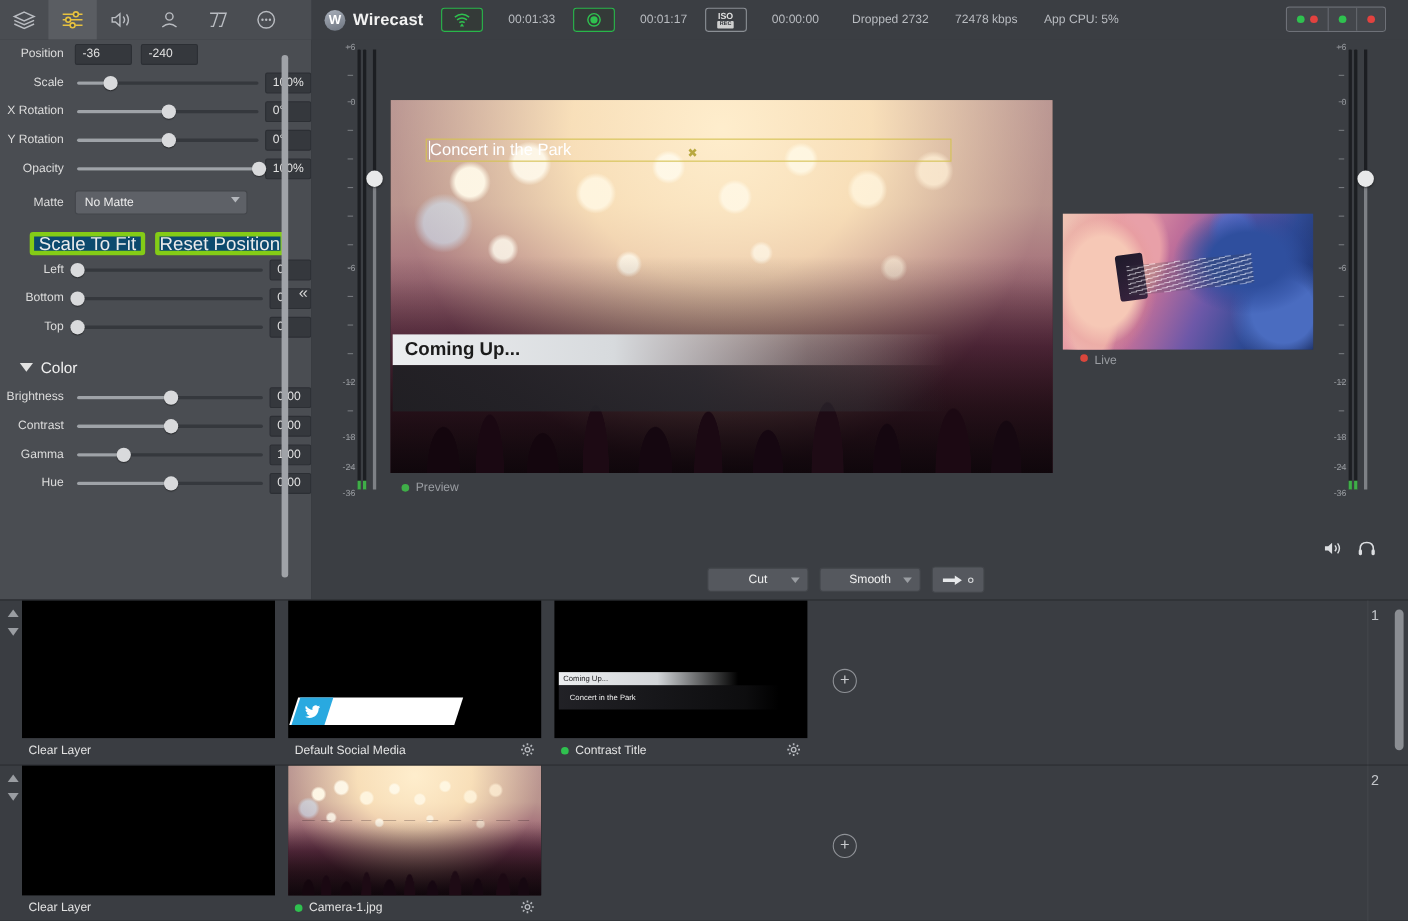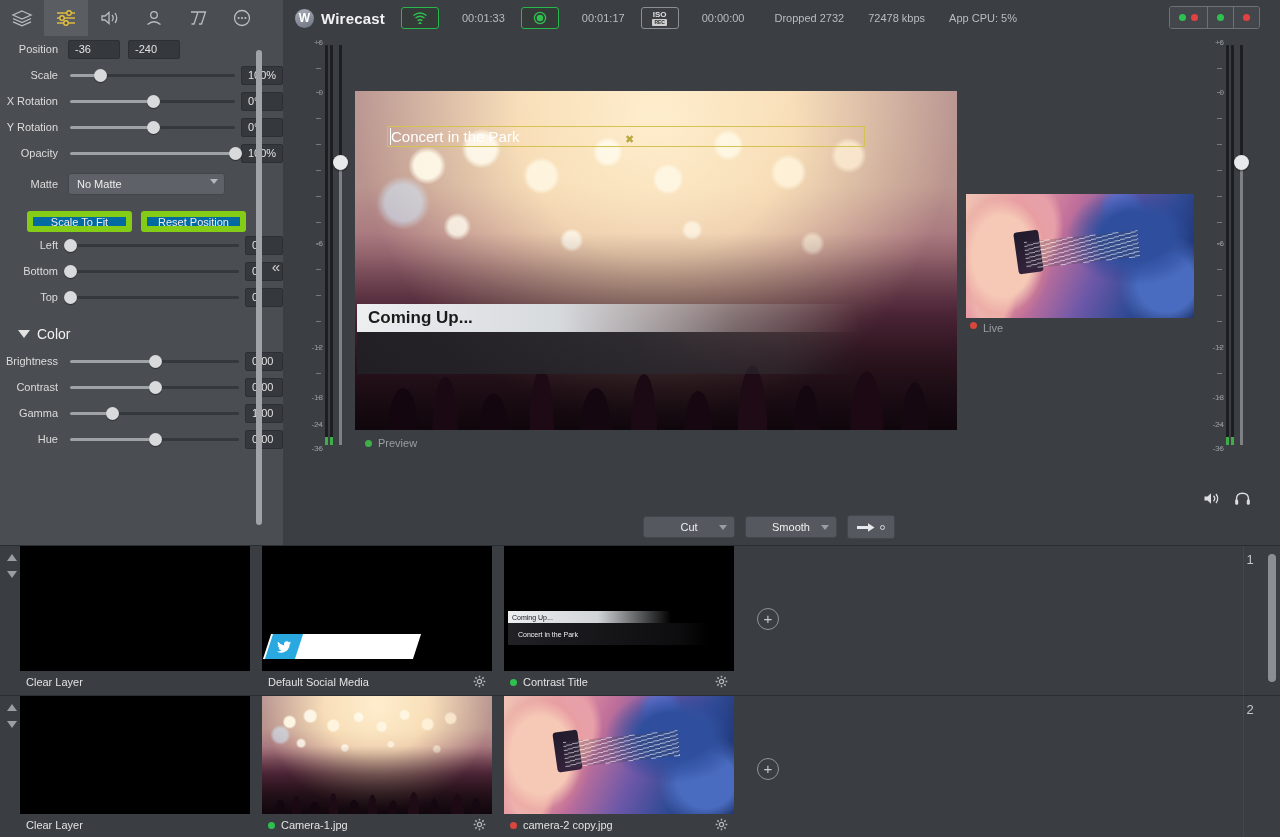--- a/index.html
+++ b/index.html
@@ -100,22 +100,22 @@
     height: 22px; font-size: 11px; color: #ececec; display: flex; align-items: center;
     padding-left: 8px; width: 157px; cursor: pointer;
   }
   .dd-arrow {
     position: absolute; right: 6px; top: 5px; width: 0; height: 0;
     border-left: 4px solid transparent; border-right: 4px solid transparent;
     border-top: 5px solid #b4b7bc;
   }
   .btn-row { display: flex; gap: 9px; padding: 12px 0 0 27px; }
   .pbtn {
-    background: #0369a1; border: 6px solid #84cc16; border-radius: 3px;
-    height: 21px; min-width: 105px; font-size: 11px; color: #ececec;
+    background: #0c4a6e; border: 4px solid #84cc16; border-radius: 3px;
+    height: 21px; min-width: 105px; font-size: 17px; color: #ececec;
     display: flex; align-items: center; justify-content: center; cursor: pointer;
   }
   .section-head {
     display: flex; align-items: center; gap: 7px; padding: 16px 0 6px 18px;
     font-size: 14px; color: #f0f0f0;
   }
   .caret { width: 0; height: 0; border-left: 6px solid transparent; border-right: 6px solid transparent; border-top: 8px solid #e2e2e2; }
   .vscroll {
     position: absolute; right: 21px; top: 14px; width: 6px; height: 475px;
     background: #a0a3a8; border-radius: 3px;
@@ -243,21 +243,21 @@
     position: absolute; left: 26%; top: 34%; width: 50%; height: 22%;
     background: repeating-linear-gradient(170deg, rgba(245,245,250,.62) 0 1px, rgba(60,60,70,.25) 1px 4px);
     transform: rotate(-6deg); filter: blur(.3px);
   }
   .fret-dark {
     position: absolute; left: 22%; top: 30%; width: 11%; height: 34%;
     background: linear-gradient(150deg,#1e1a2a,#3a2440); border-radius: 3px;
     transform: rotate(-8deg);
   }
   .live-label {
-    position: absolute; left: 4px; top: 128px; font-size: 11px; color: #9b9ea3;
+    position: absolute; left: 16px; top: 128px; font-size: 11px; color: #9b9ea3;
     display: flex; gap: 6px;
   }
 
   
   .trans-bar {
     position: absolute; left: 360px; top: 479px; display: flex; align-items: center; gap: 10px;
   }
   .tdd {
     position: relative; width: 92px; height: 22px; background: #55585e;
     border: 1px solid #43464b; border-radius: 3px; font-size: 11px; color: #f0f0f0;
@@ -825,39 +825,20 @@
               <svg width="13" height="13" viewBox="0 0 13 13">
                   <circle cx="6.5" cy="6.5" r="2.1" fill="none" stroke="#b6b9be" stroke-width="1.2"></circle>
               <g stroke="#b6b9be" stroke-width="1.5">
                     <path d="M6.5 .7v1.8M6.5 10.5v1.8M.7 6.5h1.8M10.5 6.5h1.8M2.4 2.4l1.3 1.3M9.3 9.3l1.3 1.3M10.6 2.4L9.3 3.7M3.7 9.3L2.4 10.6"></path>
                   </g>
                 </svg>
             </span>
           </div>
         </div>
 
-        <div class="shot">
-          <div class="shot-thumb r2">
-            <div class="guitar"></div>
-            <div class="fret-dark"></div>
-            <div class="strings"></div>
-          </div>
-          <div class="shot-foot">
-            <span class="dot" style="background:#d9463c"></span>
-            <span>camera-2 copy.jpg</span>
-            <span class="gear">
-              <svg width="13" height="13" viewBox="0 0 13 13">
-                  <circle cx="6.5" cy="6.5" r="2.1" fill="none" stroke="#b6b9be" stroke-width="1.2"></circle>
-              <g stroke="#b6b9be" stroke-width="1.5">
-                    <path d="M6.5 .7v1.8M6.5 10.5v1.8M.7 6.5h1.8M10.5 6.5h1.8M2.4 2.4l1.3 1.3M9.3 9.3l1.3 1.3M10.6 2.4L9.3 3.7M3.7 9.3L2.4 10.6"></path>
-                  </g>
-                </svg>
-            </span>
-          </div>
-        </div>
       </div>
       <div class="add-btn" style="left:757px">
         <span>+</span>
       </div>
       <div class="bin-divider"></div>
       <div class="layer-num">
         <span class="layer-dot"></span>
         <span>2</span>
       </div>
     </div>

